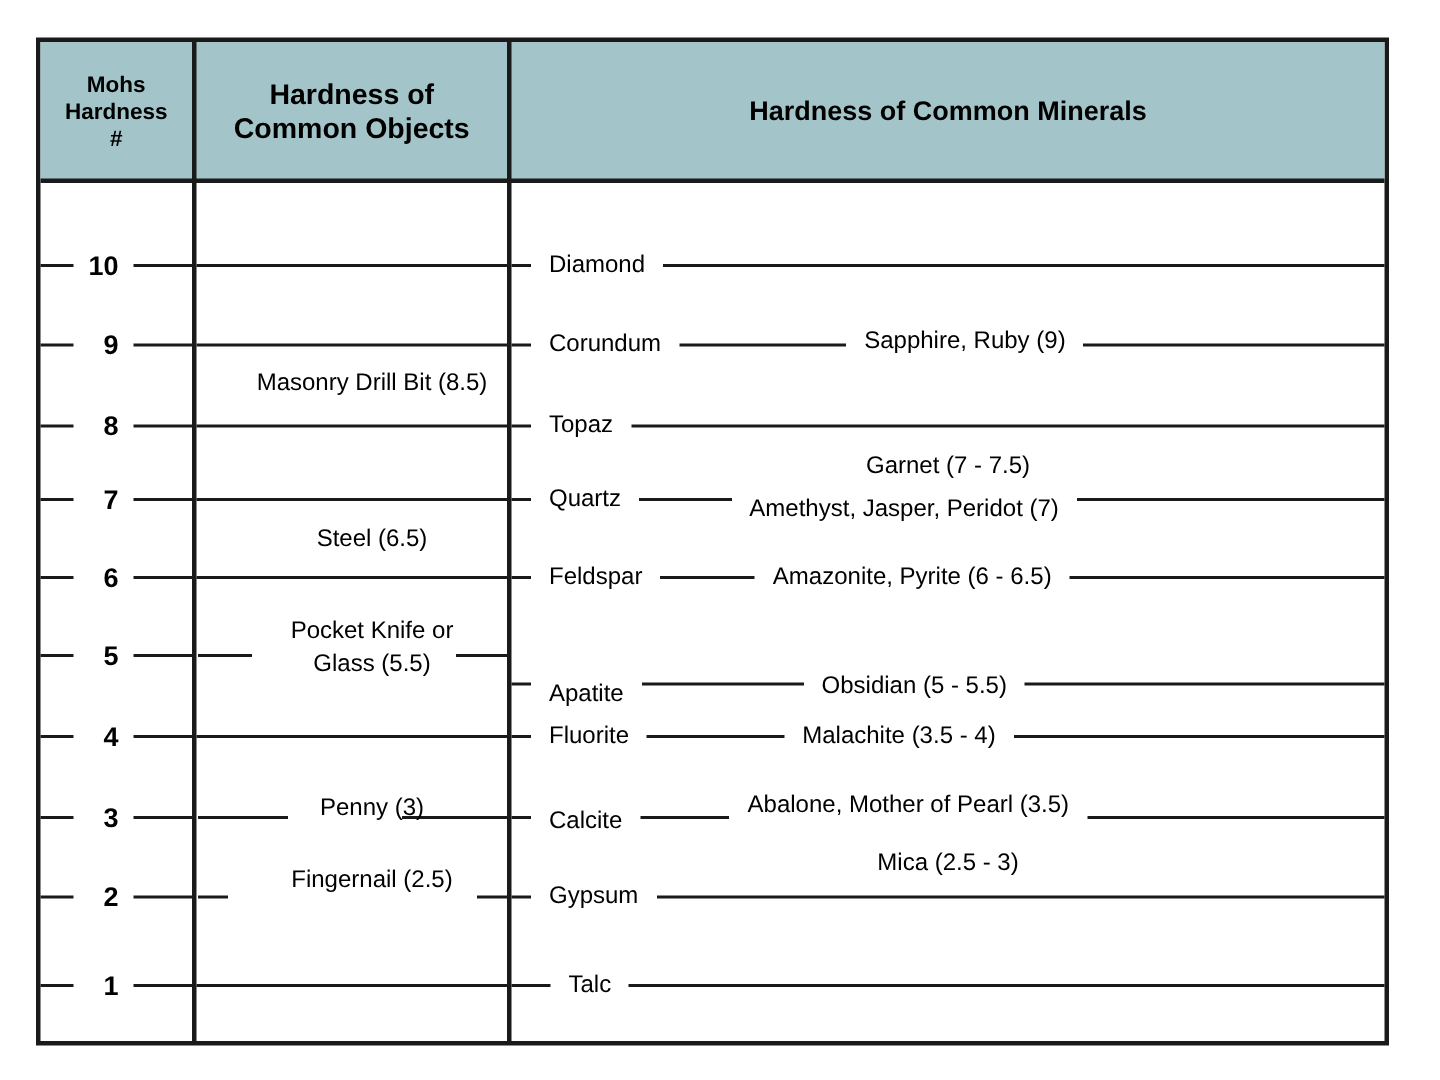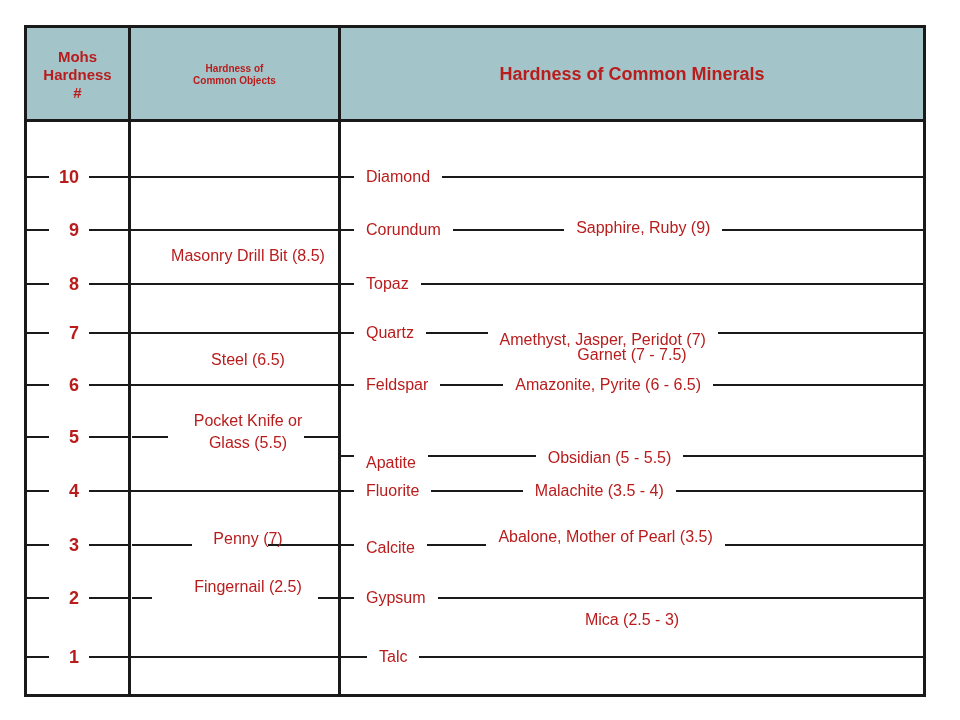--- a/index.html
+++ b/index.html
@@ -1,42 +1,42 @@
 <!DOCTYPE html>
 <html><head>
 <meta charset="utf-8">
 <style>
   html,body{margin:0;padding:0;background:#ffffff;}
   .canvas{position:relative;width:960px;height:720px;background:#ffffff;overflow:hidden;
-          font-family:"Liberation Sans","DejaVu Sans",sans-serif;color:#b91c1c;}
+          font-family:"Liberation Sans","DejaVu Sans",sans-serif;color:#000000;}
   .table{position:absolute;left:24px;top:25px;width:896px;height:666px;border:3px solid #1a1a1a;background:#ffffff;}
   .header{position:absolute;left:0;top:0;right:0;height:94px;background:#a3c5c9;border-bottom:3px solid #1a1a1a;box-sizing:border-box;}
   .hcell{position:absolute;top:0;height:94px;display:flex;align-items:center;justify-content:center;
          text-align:center;font-weight:bold;white-space:pre-line;line-height:1.22;}
   .hc1{left:0;width:101px;font-size:15px;}
-  .hc2{left:104px;width:207px;font-size:10px;}
+  .hc2{left:104px;width:207px;font-size:19px;}
   .hc3{left:314px;right:0;font-size:18px;}
   .vline{position:absolute;top:0;bottom:0;width:3px;background:#1a1a1a;}
   .v1{left:101px;} .v2{left:311px;}
   .seg{height:2px;background:#1a1a1a;}
   .hseg{position:absolute;height:2px;background:#1a1a1a;}
   
   .numrow{position:absolute;left:0;width:101px;height:24px;display:flex;align-items:center;}
   .numrow .tick-l{width:22px;}
   .numrow .num{margin:0 10px;min-width:20px;text-align:right;font-weight:bold;font-size:18px;}
   .numrow .tick-r{flex:1;}
   
   .mrow{position:absolute;left:314px;right:0;height:24px;display:flex;align-items:center;font-size:16px;}
   .mrow .stub{width:13px;height:2px;background:#1a1a1a;}
   .mrow .mname{margin:0 12px;white-space:nowrap;}
   .mrow .mlabel{margin:0 12px;white-space:nowrap;}
   .mrow .sa{flex:0.35;} .mrow .sb{flex:1;}
   
   .otext{position:absolute;left:104px;width:234px;text-align:center;font-size:16px;line-height:22px;white-space:pre-line;}
-  .flabel{position:absolute;left:314px;right:0;text-align:center;font-size:16px;line-height:22px;margin-top:44px;}
+  .flabel{position:absolute;left:314px;right:0;text-align:center;font-size:16px;line-height:22px;}
 </style>
 </head>
 <body>
 
 <div class="canvas">
   <div class="table">
 
     <div class="header">
       <div class="hcell hc1">Mohs
 Hardness
@@ -111,21 +111,21 @@
     <div class="hseg" style="top:516px;left:105px;width:60px"></div>
     <div class="hseg" style="top:516px;left:241px;width:70px"></div>
     <div class="hseg" style="top:569px;left:105px;width:20px"></div>
     <div class="hseg" style="top:569px;left:291px;width:20px"></div>
     <div class="hseg" style="top:628px;left:104px;width:207px"></div>
 
     <div class="otext" style="top:217px">Masonry Drill Bit (8.5)</div>
     <div class="otext" style="top:321px">Steel (6.5)</div>
     <div class="otext" style="top:382px">Pocket Knife or
 Glass (5.5)</div>
-    <div class="otext" style="top:500px">Penny (7)</div>
+    <div class="otext" style="top:500px">Penny (3)</div>
     <div class="otext" style="top:548px">Fingernail (2.5)</div>
 
     <div class="mrow" style="top:137px">
       <span class="stub"></span>
       <span class="mname">Diamond</span>
       <span class="seg sb"></span>
     </div>
     <div class="mrow" style="top:190px">
       <span class="stub"></span>
       <span class="mname">Corundum</span>

